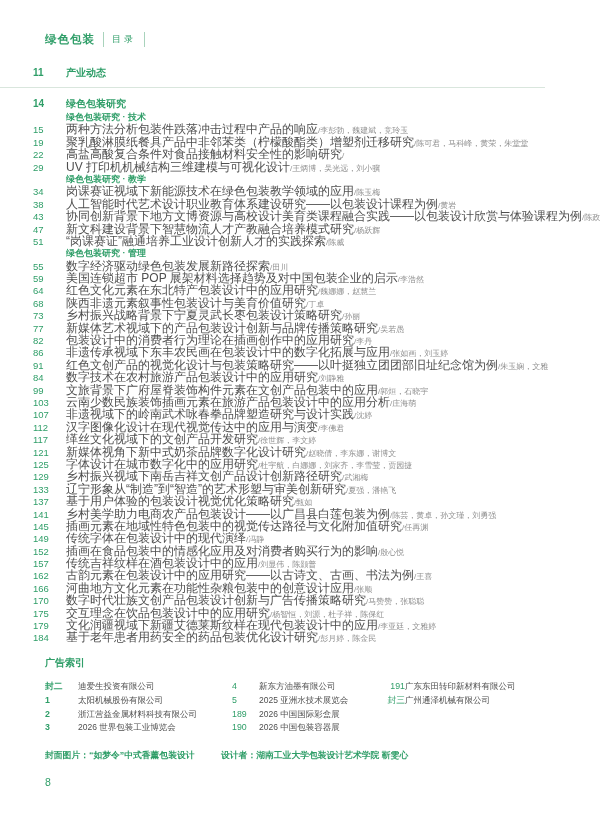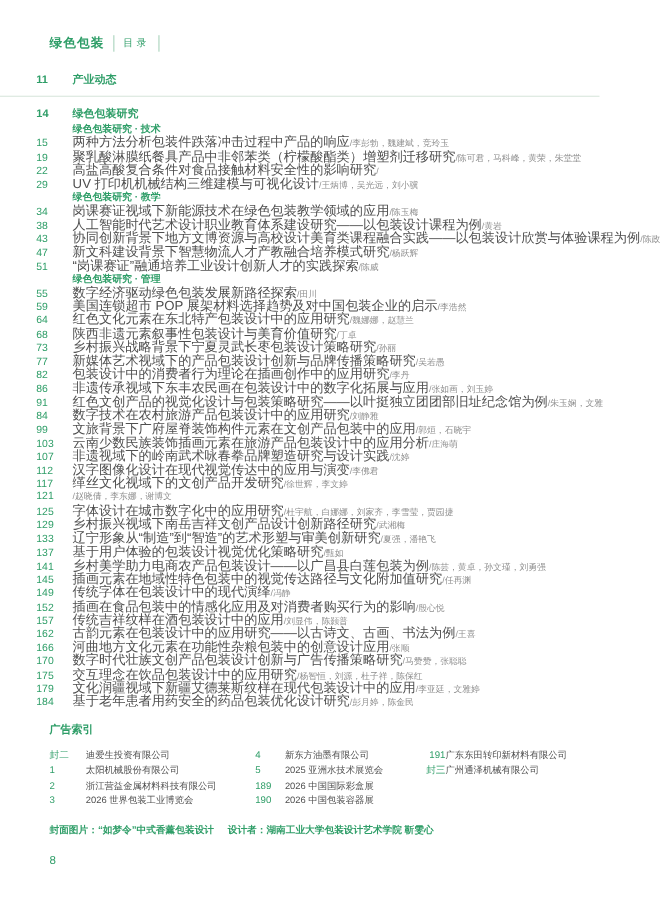--- a/index.html
+++ b/index.html
@@ -27,28 +27,28 @@
   
   .ads{position:absolute;left:45px;top:656px;width:512px;}
   .ads-title{color:var(--g);font-size:10px;font-weight:700;margin-bottom:10px;}
   .ads-cols{display:flex;}
   .ads-col{display:flex;flex-direction:column;}
   .ads-col1{width:187px;}
   .ads-col2{width:143px;}
   .ads-col3{flex:1;}
   .ad-row{display:flex;white-space:nowrap;line-height:13.8px;height:13.8px;font-size:8.5px;}
   .ad-num{color:var(--g);font-size:8.8px;}
-  .ads-col1 .ad-num{flex:0 0 33px;}
+  .ads-col1 .ad-num{flex:0 0 33px;font-weight:bold;}
   .ads-col2 .ad-num{flex:0 0 27px;}
   .ads-col3 .ad-num{flex:0 0 30px;text-align:right;}
   .ad-name{color:var(--txt);}
   
   .cover{position:absolute;left:45px;top:744px;white-space:nowrap;}
   .cover span{color:var(--g);font-size:8.8px;font-weight:700;}
-  .cover .gap{margin-right:8px;}
+  .cover .gap{margin-right:22px;}
   .pagenum{position:absolute;left:45px;top:776px;color:var(--g);font-size:10.5px;}
 </style>
 </head>
 <body>
 
 <div class="page">
 
   <div class="header">
     <span class="brand">绿色包装</span>
     <span class="vbar"></span>
@@ -208,20 +208,21 @@
           <span class="entry-authors">李佛君</span>
         </div>
         <div class="row entry-row">
           <span class="num">117</span>
           <span class="entry-title">缂丝文化视域下的文创产品开发研究</span>
           <span class="entry-authors"> / </span>
           <span class="entry-authors">徐世辉，李文婷</span>
         </div>
         <div class="row entry-row">
           <span class="num">121</span>
+          <span class="entry-title">新媒体视角下新中式奶茶品牌数字化设计研究</span>
           <span class="entry-authors"> / </span>
           <span class="entry-authors">赵晓倩，李东娜，谢博文</span>
         </div>
         <div class="row entry-row">
           <span class="num">125</span>
           <span class="entry-title">字体设计在城市数字化中的应用研究</span>
           <span class="entry-authors"> / </span>
           <span class="entry-authors">杜宇航，白娜娜，刘家齐，李雪莹，贾园捷</span>
         </div>
         <div class="row entry-row">

